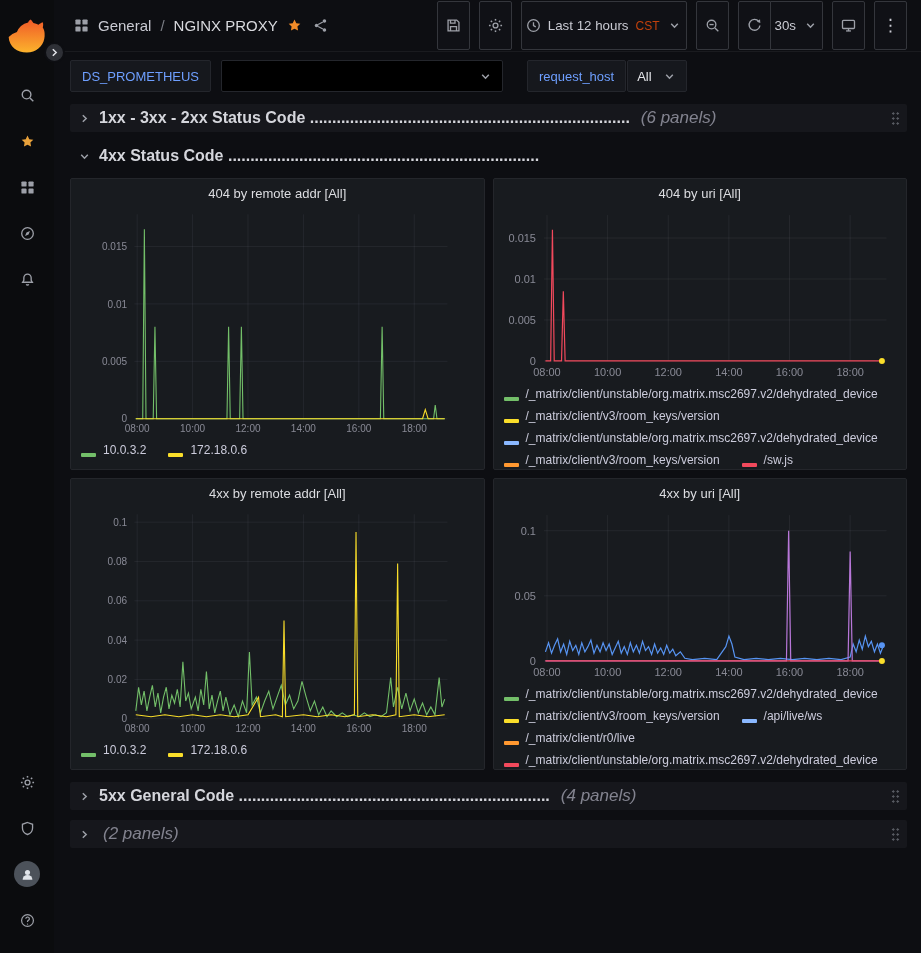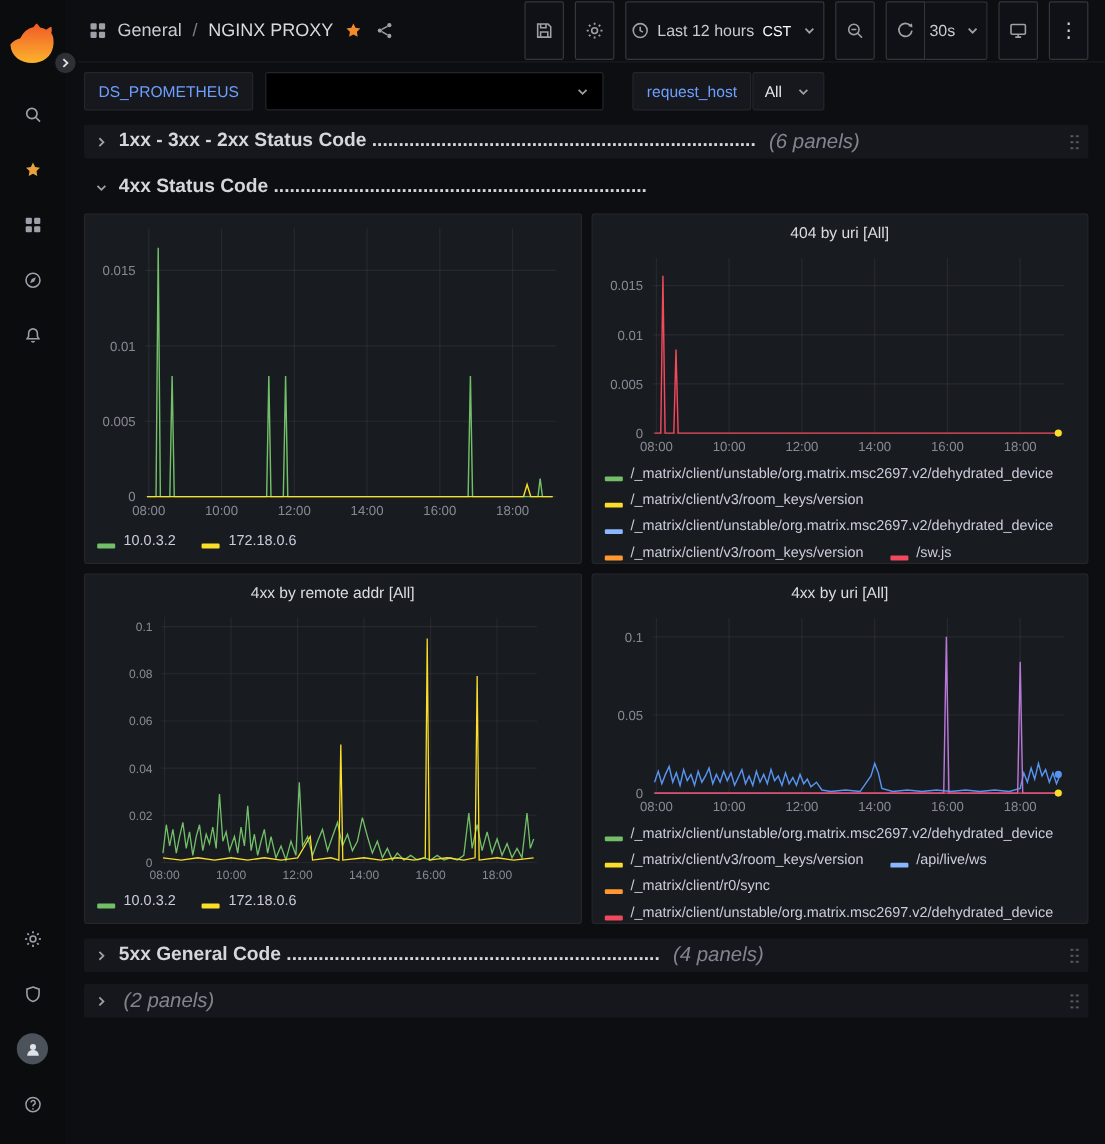--- a/index.html
+++ b/index.html
@@ -28,21 +28,21 @@
   .crumb-section{color:#c9cad2;font-size:15px;cursor:pointer}
   .crumb-sep{color:#7b7e86;font-size:15px}
   .crumb-title{color:#d9dade;font-size:15px}
   .fav-star{color:#f28b28;display:flex;cursor:pointer}
   .fav-star svg{width:16px;height:16px}
   .share-ic{color:#9da0a8;display:flex;cursor:pointer;margin-left:2px}
   .share-ic svg{width:15px;height:15px}
   .toolbar{margin-left:auto;display:flex;align-items:center;gap:9px}
   .tool-btn{height:49px;min-width:33px;padding:0 4px;display:flex;align-items:center;justify-content:center;gap:7px;background:#101116;border:1px solid #34363c;border-radius:2px;color:#c9cad2;cursor:pointer;white-space:nowrap}
   .tool-btn svg{width:15px;height:15px;color:#9da0a8}
-  .tz{color:#ffffff;font-size:12px}
+  .tz{color:#c2410c;font-size:12px}
   .split{display:flex}
   .split .tool-btn:first-child{border-radius:2px 0 0 2px}
   .split .tool-btn:last-child{border-radius:0 2px 2px 0;border-left:none}
   .kebab{font-size:17px;color:#c9cad2;line-height:1}
 
   
   .varbar{display:flex;align-items:flex-end;gap:10px;padding:8px 16px 6px;flex-shrink:0}
   .var-label{height:32px;display:flex;align-items:center;padding:0 11px;background:#16181d;border:1px solid #24262c;border-radius:2px;color:#6e9fff;font-weight:500}
   .var-select{height:32px;display:flex;align-items:center;gap:10px;padding:0 9px;background:#16181d;border:1px solid #24262c;border-radius:2px;color:#e4e5e9;cursor:pointer}
   .var-select svg{width:13px;height:13px;color:#9da0a8}
@@ -340,20 +340,21 @@
             <svg viewBox="0 0 16 16" fill="none" stroke="currentColor" stroke-width="1.6" style="width: 100%; height: 100%;">
               <polyline points="4.5,6.2 8,9.8 11.5,6.2"></polyline>
             </svg>
           </span>
         <span class="row-title">4xx Status Code ......................................................................</span>
       </div>
 
       <div class="grid">
 
         <section class="panel">
+          <header class="panel-title">404 by remote addr [All]</header>
           <div class="panel-chart">
               <svg viewBox="0 0 401 252">
                 <line x1="44" x2="387" y1="232" y2="232" stroke="rgba(204,204,220,0.08)"></line>
                 <text class="tick" x="36" y="236" text-anchor="end">0</text>
                 <line x1="44" x2="387" y1="169.07865168539325" y2="169.07865168539325" stroke="rgba(204,204,220,0.08)"></line>
                 <text class="tick" x="36" y="173.07865168539325" text-anchor="end">0.005</text>
                 <line x1="44" x2="387" y1="106.15730337078651" y2="106.15730337078651" stroke="rgba(204,204,220,0.08)"></line>
                 <text class="tick" x="36" y="110.15730337078651" text-anchor="end">0.01</text>
                 <line x1="44" x2="387" y1="43.23595505617979" y2="43.23595505617979" stroke="rgba(204,204,220,0.08)"></line>
                 <text class="tick" x="36" y="47.23595505617979" text-anchor="end">0.015</text>
@@ -535,21 +536,21 @@
                   <span>/_matrix/client/v3/room_keys/version</span>
                 </span>
                 <span class="legend-item">
                   <span class="swatch" style="background: rgb(138, 184, 255);"></span>
                   <span>/api/live/ws</span>
                 </span>
               </div>
               <div class="legend-row">
                 <span class="legend-item">
                   <span class="swatch" style="background: rgb(255, 152, 48);"></span>
-                  <span>/_matrix/client/r0/sync</span>
+                  <span>/_matrix/client/r0/live</span>
                 </span>
               </div>
               <div class="legend-row">
                 <span class="legend-item">
                   <span class="swatch" style="background: rgb(242, 73, 92);"></span>
                   <span>/_matrix/client/unstable/org.matrix.msc2697.v2/dehydrated_device</span>
                 </span>
               </div>
             </div>
         </section>

